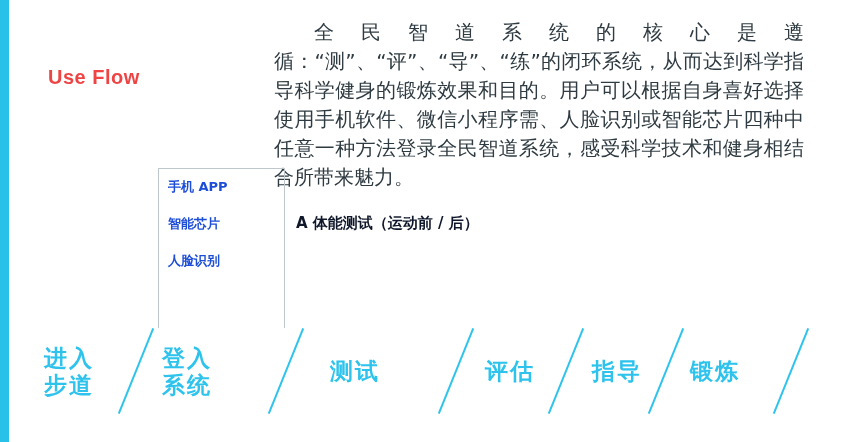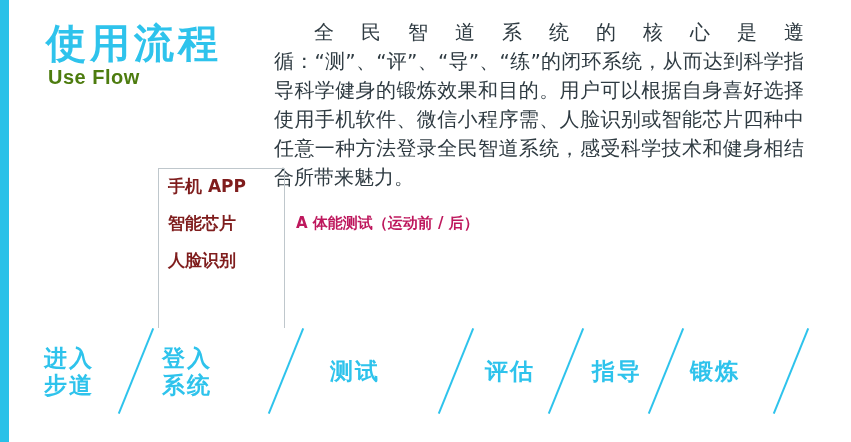--- a/index.html
+++ b/index.html
@@ -39,21 +39,21 @@
     letter-spacing: 4px;
     font-family: "DejaVu Sans", "Liberation Sans", sans-serif;
     white-space: nowrap;
   }
   .title-en {
     position: absolute;
     left: 48px;
     top: 66px;
     font-size: 20px;
     font-weight: bold;
-    color: #4d7c0f;
+    color: #ef4444;
     letter-spacing: 0.5px;
     white-space: nowrap;
   }
 
   
   .intro {
     position: absolute;
     left: 274px;
     top: 18px;
     width: 530px;
@@ -66,38 +66,38 @@
   }
 
   
   .methods {
     position: absolute;
     left: 168px;
     top: 168px;
     width: 110px;
   }
   .methods .m-item {
-    font-size: 17px;
-    color: #7f1d1d;
+    font-size: 13px;
+    color: #1d4ed8;
     font-weight: bold;
     line-height: 37px;
     white-space: nowrap;
     font-family: "DejaVu Sans", "Liberation Sans", sans-serif;
   }
 
   
   .tests {
     position: absolute;
     left: 296px;
     top: 205px;
     width: 230px;
   }
   .tests .t-item {
     font-size: 15px;
-    color: #be185d;
+    color: #0f172a;
     font-weight: bold;
     line-height: 37px;
     white-space: nowrap;
     font-family: "DejaVu Sans", "Liberation Sans", sans-serif;
   }
 
   
   .vline {
     position: absolute;
     width: 1px;
@@ -149,21 +149,20 @@
     transform: rotate(22deg);
   }
 </style>
 </head>
 <body>
 
 <div id="page">
 
   <div class="left-bar"></div>
 
-  <div class="title-cn">使用流程</div>
   <div class="title-en">Use Flow</div>
 
   <div class="intro">全民智道系统的核心是遵循：“测”、“评”、“导”、“练”的闭环系统，从而达到科学指导科学健身的锻炼效果和目的。用户可以根据自身喜好选择使用手机软件、微信小程序需、人脸识别或智能芯片四种中任意一种方法登录全民智道系统，感受科学技术和健身相结合所带来魅力。</div>
 
   <div class="vline" style="left:158px; top:168px; height:160px;"></div>
   <div class="vline" style="left:284px; top:168px; height:160px;"></div>
   <div class="hline" style="left:158px; top:168px; width:126px;"></div>
 
   <div class="methods">
     <div class="m-item">手机 APP</div>

